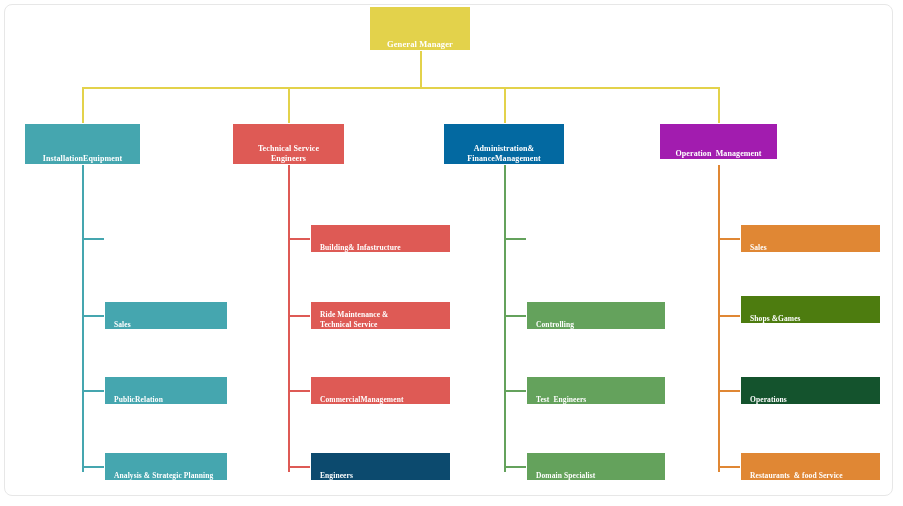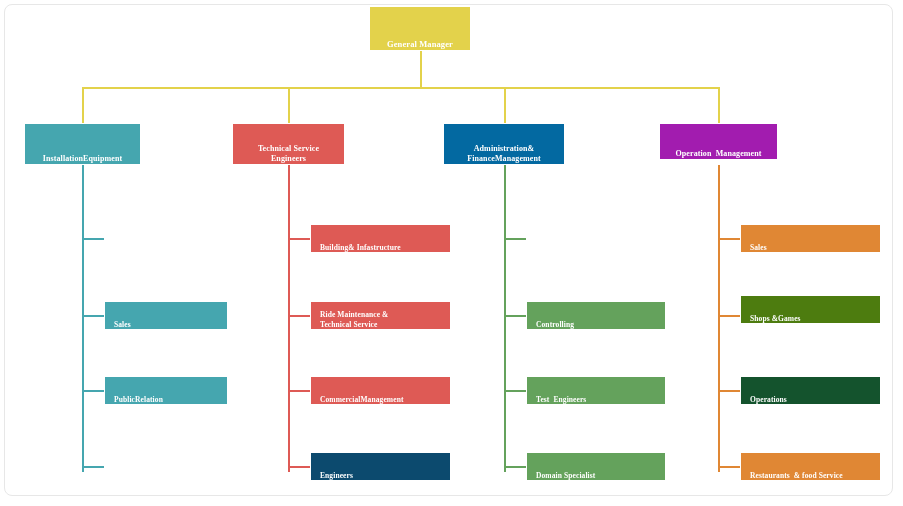--- a/index.html
+++ b/index.html
@@ -128,20 +128,23 @@
   <div class="node l2" style="left:659px; top:123px; width:119px; height:37px; background:#a21caf;">
     <span class="line">Operation  Management</span>
   </div>
 
   <div class="node l3" style="left:104px; top:301px; width:124px; height:29px; background:#45A6AF;">
     <span class="line">Sales</span>
   </div>
   <div class="node l3" style="left:104px; top:376px; width:124px; height:29px; background:#45A6AF;">
     <span class="line">PublicRelation</span>
   </div>
+  <div class="node l3" style="left:104px; top:452px; width:124px; height:29px; background:#45A6AF;">
+    <span class="line">Analysis &amp; Strategic Planning</span>
+  </div>
 
   <div class="node l3" style="left:310px; top:224px; width:141px; height:29px; background:#DE5A55;">
     <span class="line">Building&amp; Infastructure</span>
   </div>
   <div class="node l3" style="left:310px; top:301px; width:141px; height:29px; background:#DE5A55;">
     <span class="line">Ride Maintenance &amp;</span>
     <span class="line">Technical Service</span>
   </div>
   <div class="node l3" style="left:310px; top:376px; width:141px; height:29px; background:#DE5A55;">
     <span class="line">CommercialManagement</span>

